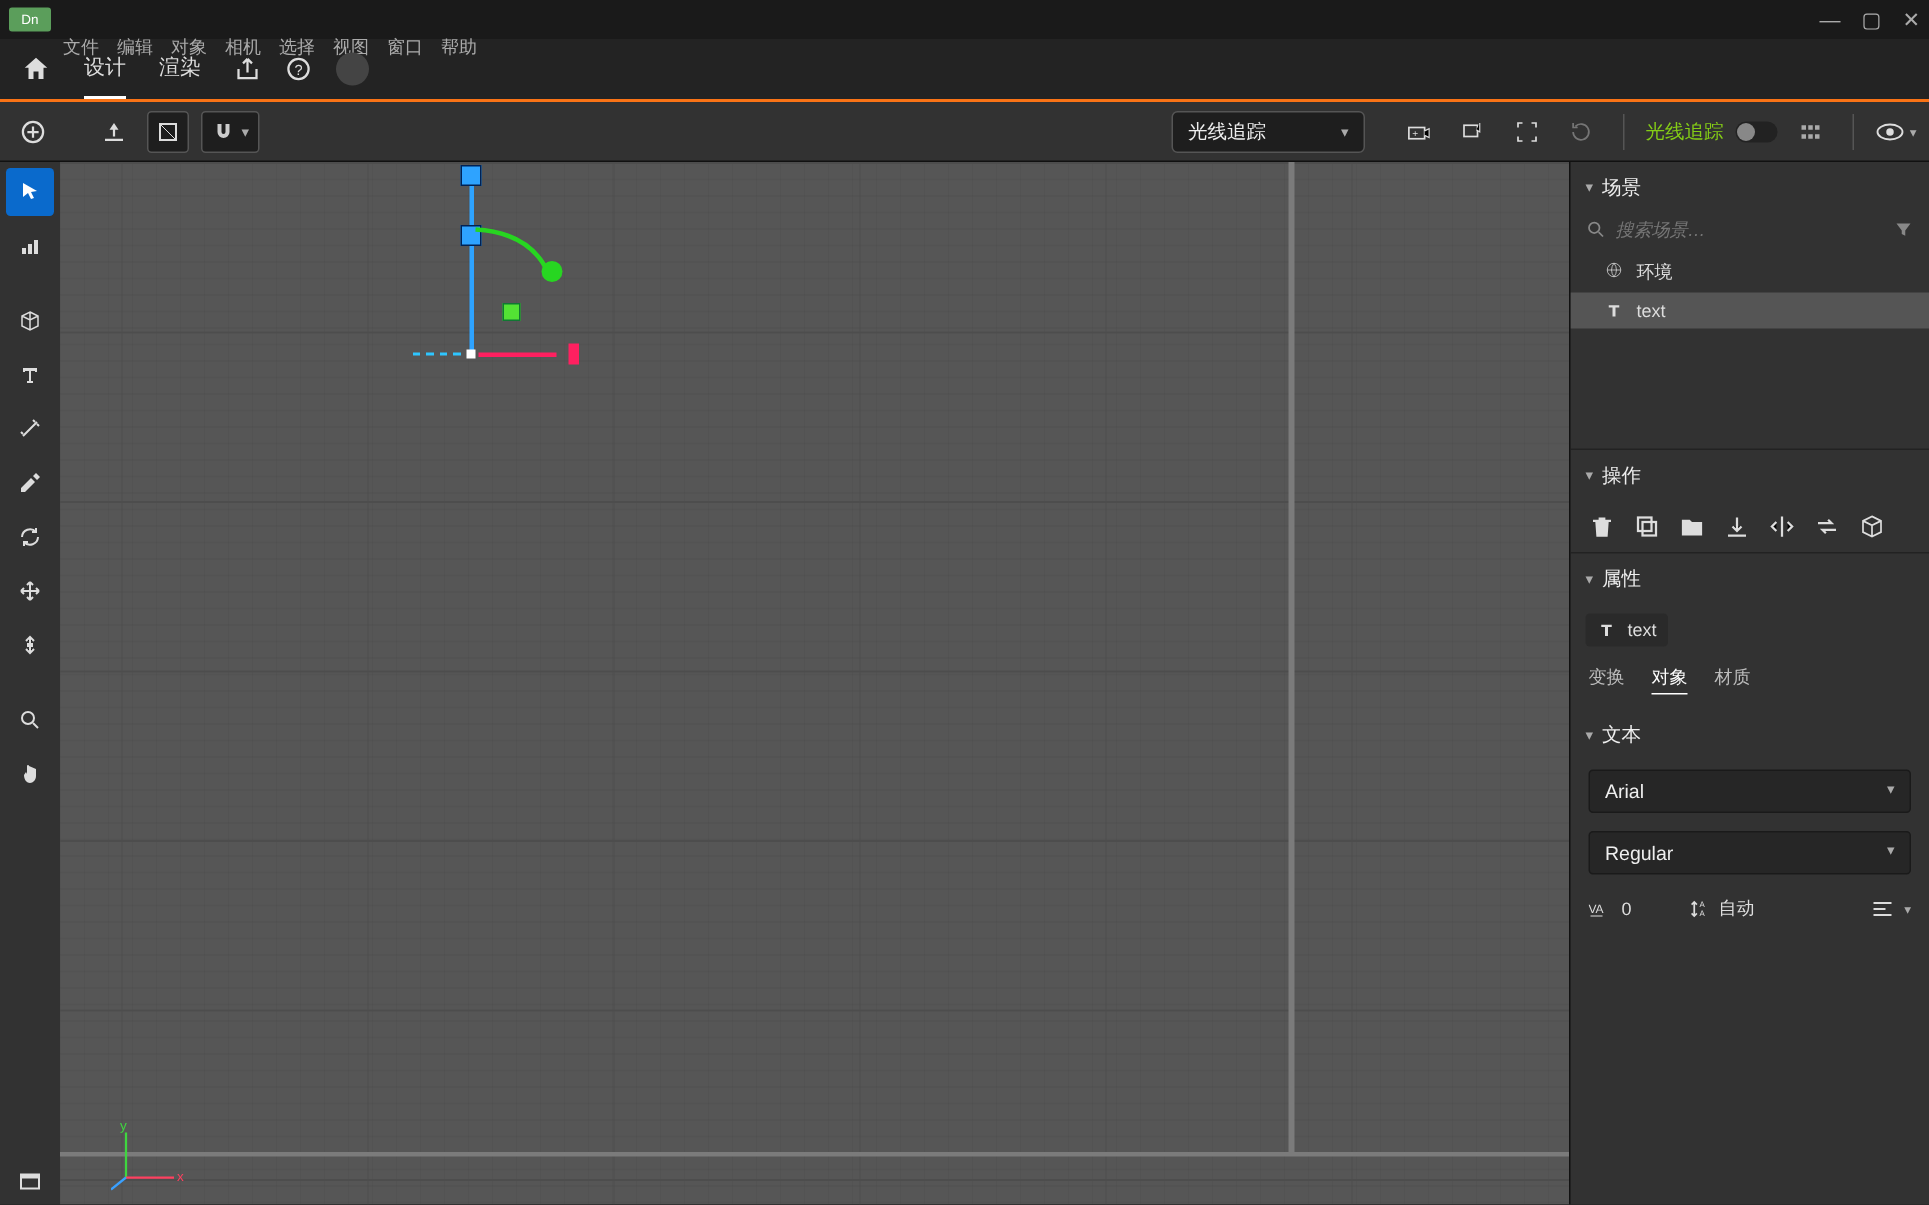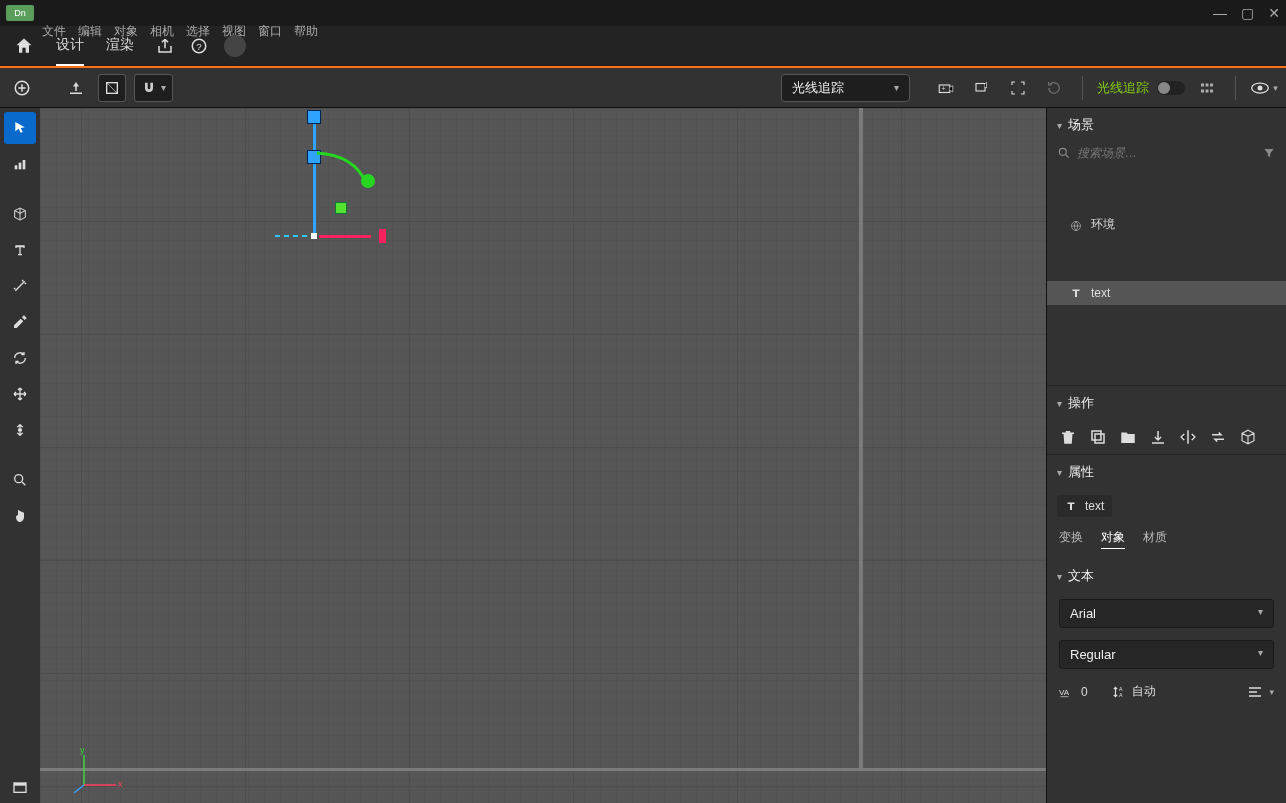--- a/index.html
+++ b/index.html
@@ -66,31 +66,31 @@
 .obj-gizmo .sphere { position:absolute; width:14px; height:14px; background:#27d621; border-radius:50%; }
 .obj-gizmo .sq { position:absolute; width:12px; height:12px; background:#53e234; border:1px solid #173; }
 .obj-gizmo .line { position:absolute; background:#2ea3ff; }
 
 
 .right-panel { width: 240px; background: #323232; display: flex; flex-direction: column; overflow: hidden; font-size: 13px; border-left:1px solid #111; }
 .section-head { display: flex; align-items: center; gap: 6px; padding: 8px 10px; color: #eee; font-weight: 500; }
 .section-head .chev { font-size: 10px; color: #aaa; }
 .search-row { display: flex; align-items: flex-end; padding: 4px 10px 8px; gap: 6px; color: #888; }
 .search-row input { flex: 1; background: transparent; border: none; outline: none; color: #ccc; font-style: italic; font-size: 12px; }
-.scene-item { display: flex; align-items: flex-end; gap: 8px; padding: 5px 10px 5px 22px; color: #ddd; font-size: 12px; margin-top: 43px; }
+.scene-item { display: flex; align-items: flex-start; gap: 8px; padding: 5px 10px 5px 22px; color: #ddd; font-size: 12px; }
 .scene-item.selected { background: #555; }
 .scene-item .ico { width: 14px; height: 14px; display:inline-flex; align-items:center; justify-content:center; }
 .actions-row { display: flex; gap: 12px; padding: 8px 12px; color: #ddd; }
 .actions-row .act { width: 18px; height: 18px; }
 .prop-chip { display: flex; align-items: center; gap: 8px; margin: 6px 10px; padding: 4px 8px; background: #2a2a2a; border-radius: 3px; width: fit-content; color: #ddd; font-size: 12px; }
 .prop-tabs { display: flex; gap: 18px; padding: 6px 12px 10px; color: #bbb; font-size: 12px; }
 .prop-tabs span.active { color: #fff; border-bottom: 1px solid #fff; padding-bottom: 2px; }
 .text-area { margin: 6px 12px; background: #262626; border: 1px solid #1a1a1a; border-radius: 3px; padding: 8px; min-height: 60px; color: #eee; font-size: 13px; }
 .select-row { margin: 6px 12px; background: #262626; border: 1px solid #1a1a1a; border-radius: 3px; padding: 6px 10px; display: flex; justify-content: space-between; color: #eee; font-size: 13px; }
-.num-row { display: flex; align-items: center; padding: 8px 12px; color: #ddd; font-size: 12px; }
+.num-row { display: flex; align-items: center; gap: 14px; padding: 8px 12px; color: #ddd; font-size: 12px; }
 .num-row .pair { display:flex; align-items:center; gap:6px; }
 .size-row { display:flex; justify-content:space-between; padding: 6px 12px 0; color:#bbb; font-size:12px; }
 svg { display: block; }
 </style>
 </head>
 <body>
 
 <div class="titlebar">
   <div class="app-icon">Dn</div>
   <div class="menus">

